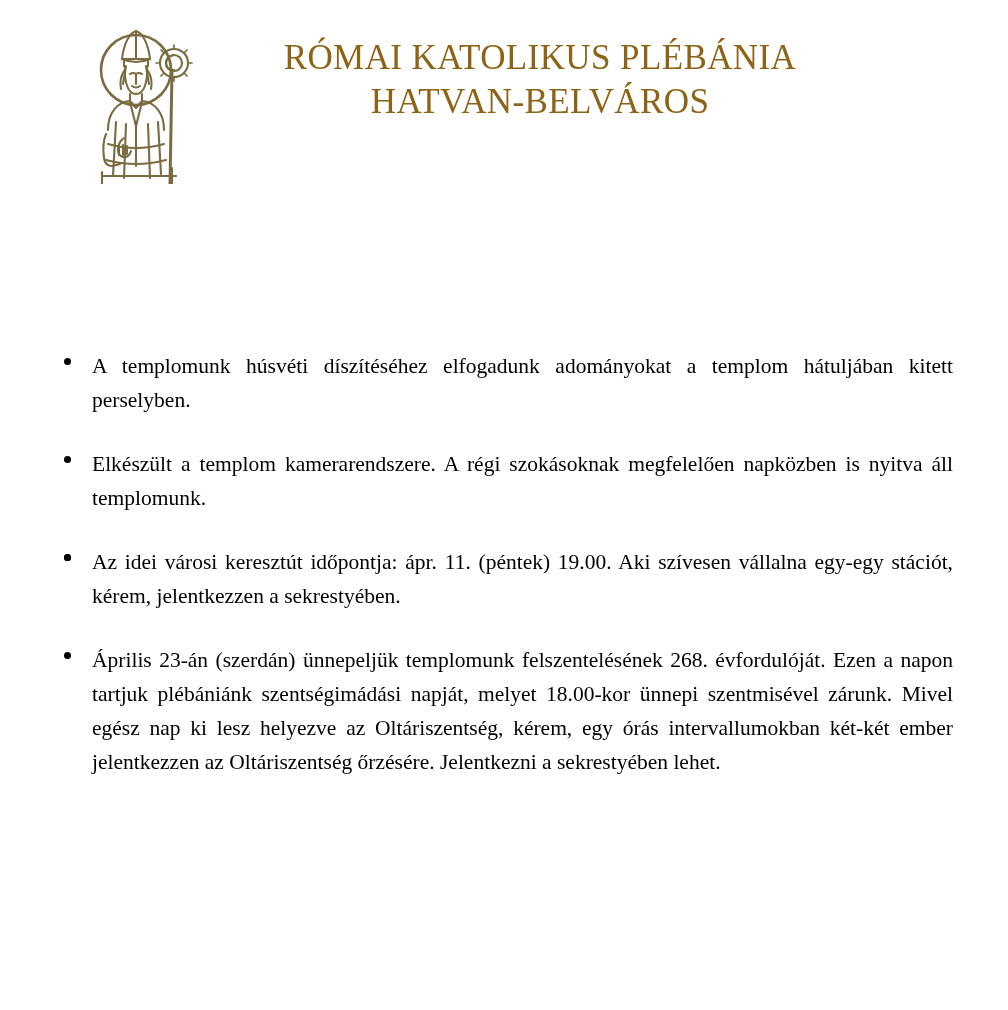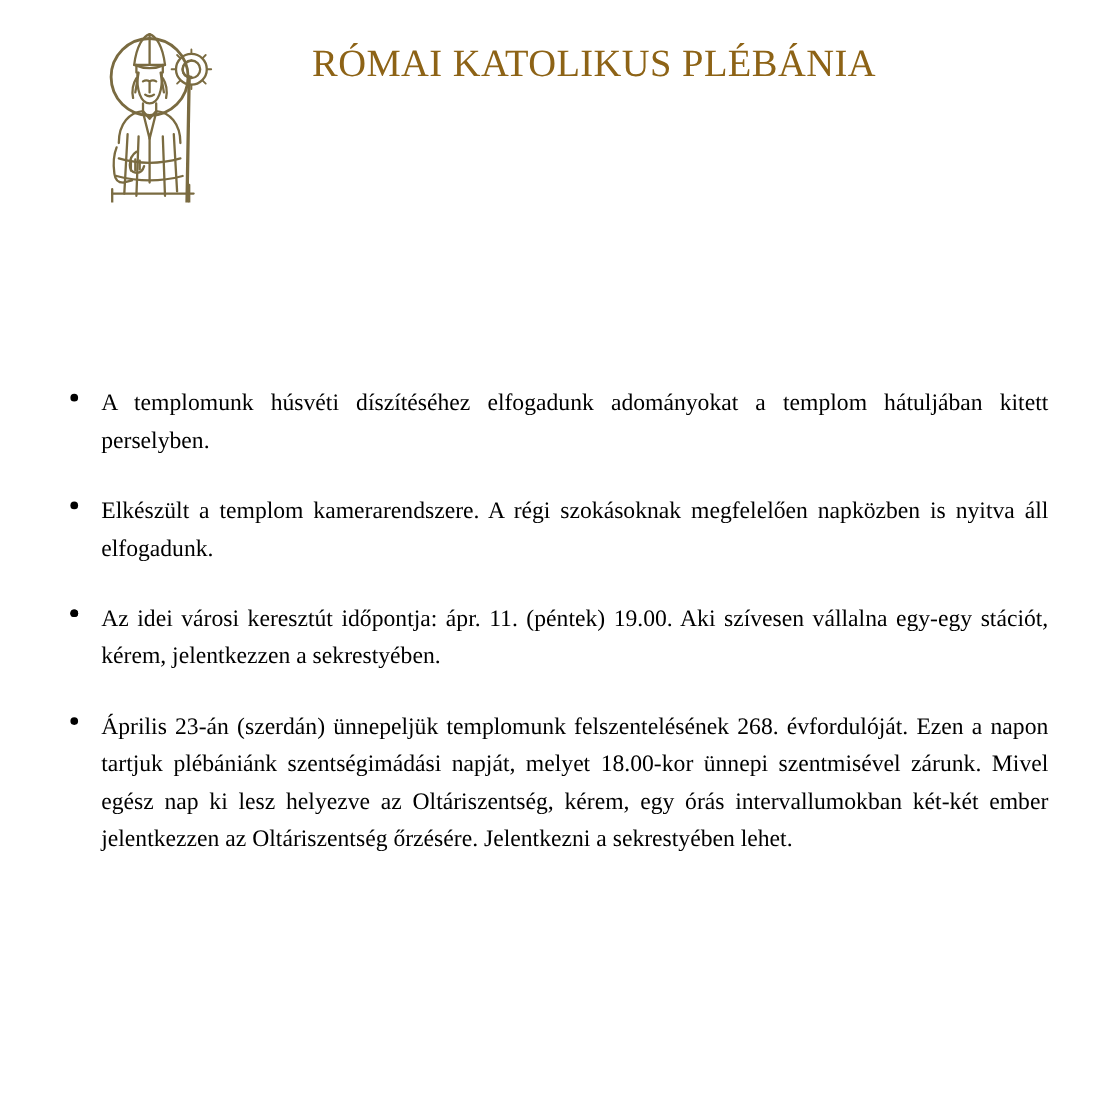--- a/index.html
+++ b/index.html
@@ -184,35 +184,36 @@
             <path d="M88 23 L88 19 M98 27 L101 24 M102 37 L106 37 M98 47 L101 50 M88 51 L88 55 M78 47 L75 50 M74 37 L70 37 M78 27 L75 24"></path>
           </g>
 
           <path d="M20 108 q-4 10 -2 24 q1 8 8 8 l8 -2"></path>
         </g>
       </svg>
     </div>
 
     <div class="header-titles">
       <div class="parish-line">RÓMAI KATOLIKUS PLÉBÁNIA</div>
+      <div class="parish-line">HATVAN-BELVÁROS</div>
     </div>
 
 
   </div>
 
   <div class="announcements">
 
     <div class="announcement-item">
       <span class="bullet-marker"></span>
       <span class="announcement-text">A templomunk húsvéti díszítéséhez elfogadunk adományokat a templom hátuljában kitett perselyben.</span>
     </div>
 
     <div class="announcement-item">
       <span class="bullet-marker"></span>
-      <span class="announcement-text">Elkészült a templom kamerarendszere. A régi szokásoknak megfelelően napközben is nyitva áll elfogadunk.</span>
+      <span class="announcement-text">Elkészült a templom kamerarendszere. A régi szokásoknak megfelelően napközben is nyitva áll templomunk.</span>
     </div>
 
     <div class="announcement-item">
       <span class="bullet-marker"></span>
     </div>
 
     <div class="announcement-item">
       <span class="bullet-marker"></span>
       <span class="announcement-text">Az idei városi keresztút időpontja: ápr. 11. (péntek) 19.00. Aki szívesen vállalna egy-egy stációt, kérem, jelentkezzen a sekrestyében.</span>
     </div>

